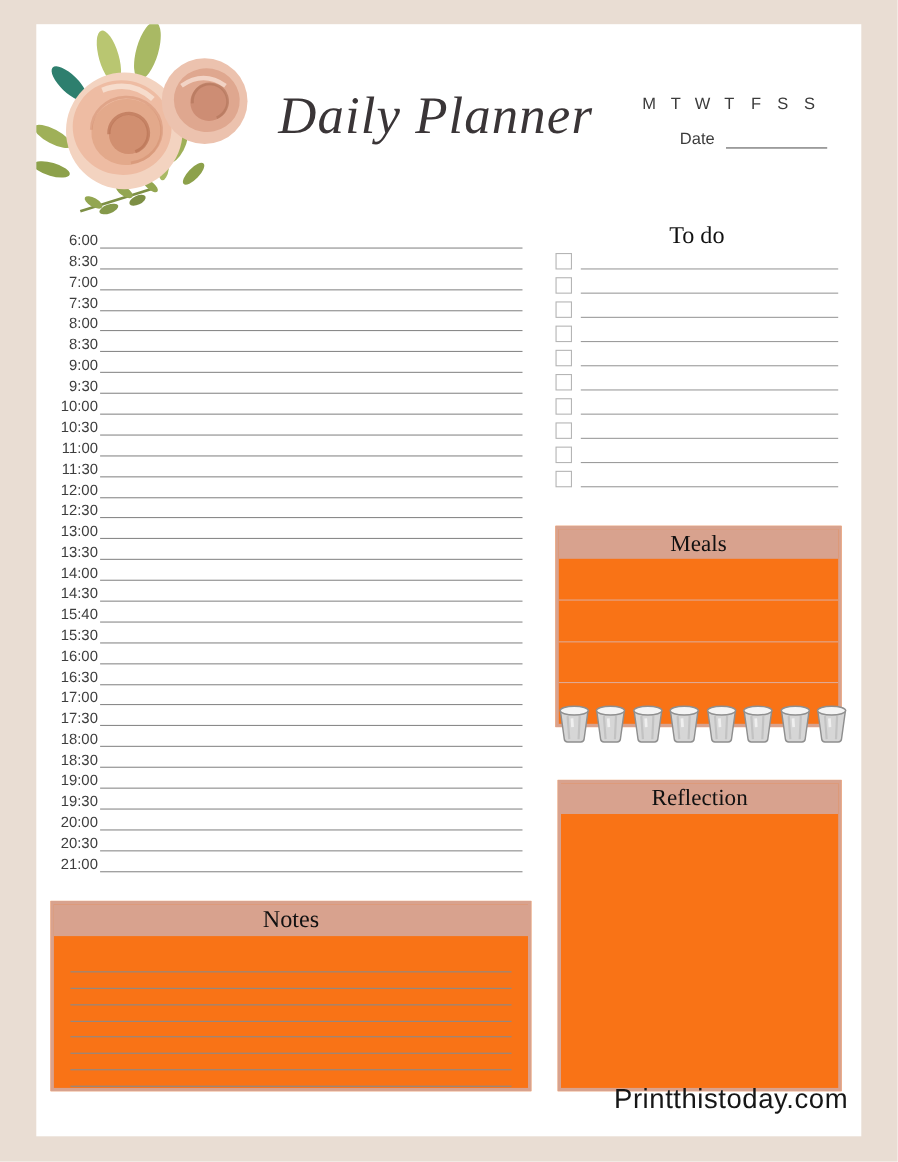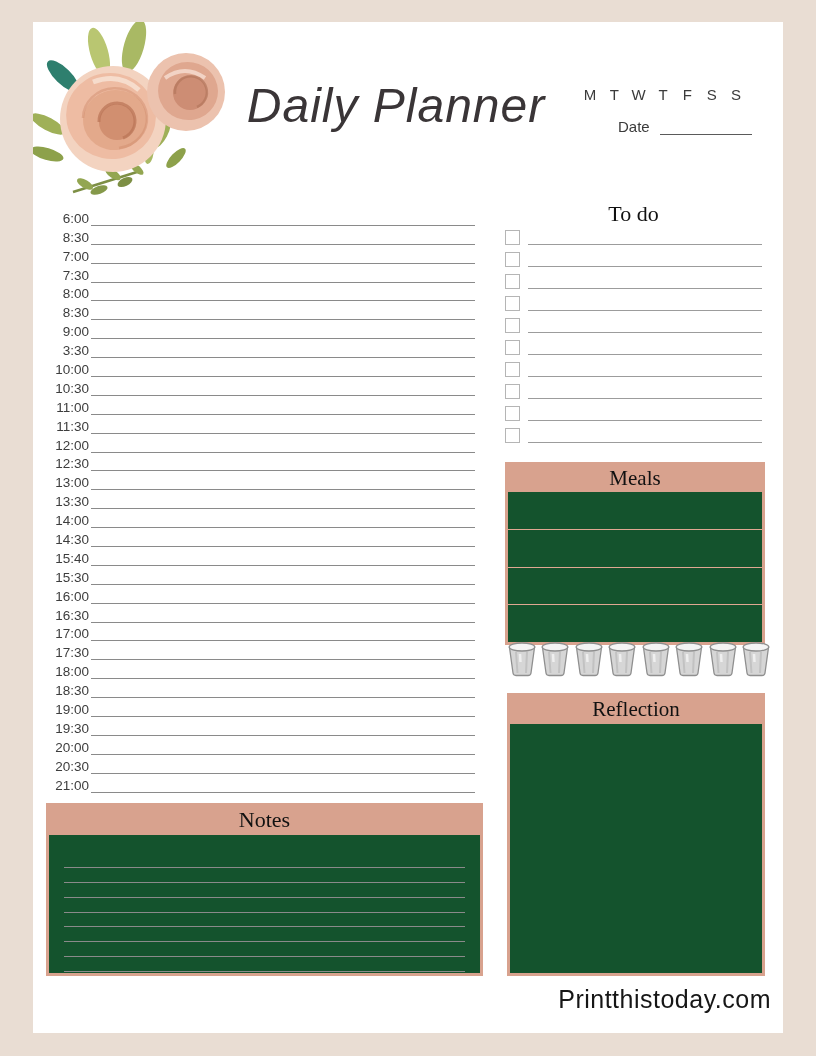--- a/index.html
+++ b/index.html
@@ -19,21 +19,21 @@
   }
   .page{
     position:absolute;left:33px;top:22px;width:750px;height:1011px;
     background:#ffffff;
   }
   
   .flowers{position:absolute;left:0;top:0;width:205px;height:178px;}
   .title{
     position:absolute;left:182px;top:56px;width:362px;height:80px;
     text-align:center;
-    font-family:Liberation Sans, sans-serif;
+    font-family:Liberation Serif, serif;
     font-style:italic;
     font-size:48px;
     color:#3a3537;
     letter-spacing:1px;
     white-space:nowrap;
   }
   .weekday-row{
     position:absolute;left:548px;top:64px;width:164px;
     display:flex;justify-content:space-between;
     font-size:15px;color:#3b3b3b;
@@ -72,22 +72,23 @@
     position:absolute;left:472px;top:201px;width:257px;
   }
   .todo-row{display:flex;align-items:flex-end;height:22px;}
   .todo-checkbox{
     width:15px;height:15px;flex:0 0 15px;
     border:1.5px solid #b5b5b5;background:#fff;margin-right:8px;margin-bottom:0px;
   }
   .todo-line{flex:1;border-bottom:1px solid #9c9c9c;height:100%;}
   
   .box{
-    position:absolute;background:#14532d;
+    position:absolute;background:#f97316;
     border:3px solid var(--accent);
+    margin-top:16px;
   }
   .box-header{
     background:var(--accent);
     text-align:center;
     font-family:"Liberation Serif", serif;
     color:#111;
   }
   .meals-box{left:472px;top:440px;width:260px;height:183px;}
   .meals-box .box-header{height:27px;font-size:21px;line-height:26px;}
   .meals-rows{display:flex;flex-direction:column;height:150px;}
@@ -191,21 +192,21 @@
       </div>
       <div class="schedule-row">
         <div class="schedule-time">8:30</div>
         <div class="schedule-line"></div>
       </div>
       <div class="schedule-row">
         <div class="schedule-time">9:00</div>
         <div class="schedule-line"></div>
       </div>
       <div class="schedule-row">
-        <div class="schedule-time">3:30</div>
+        <div class="schedule-time">9:30</div>
         <div class="schedule-line"></div>
       </div>
       <div class="schedule-row">
         <div class="schedule-time">10:00</div>
         <div class="schedule-line"></div>
       </div>
       <div class="schedule-row">
         <div class="schedule-time">10:30</div>
         <div class="schedule-line"></div>
       </div>

